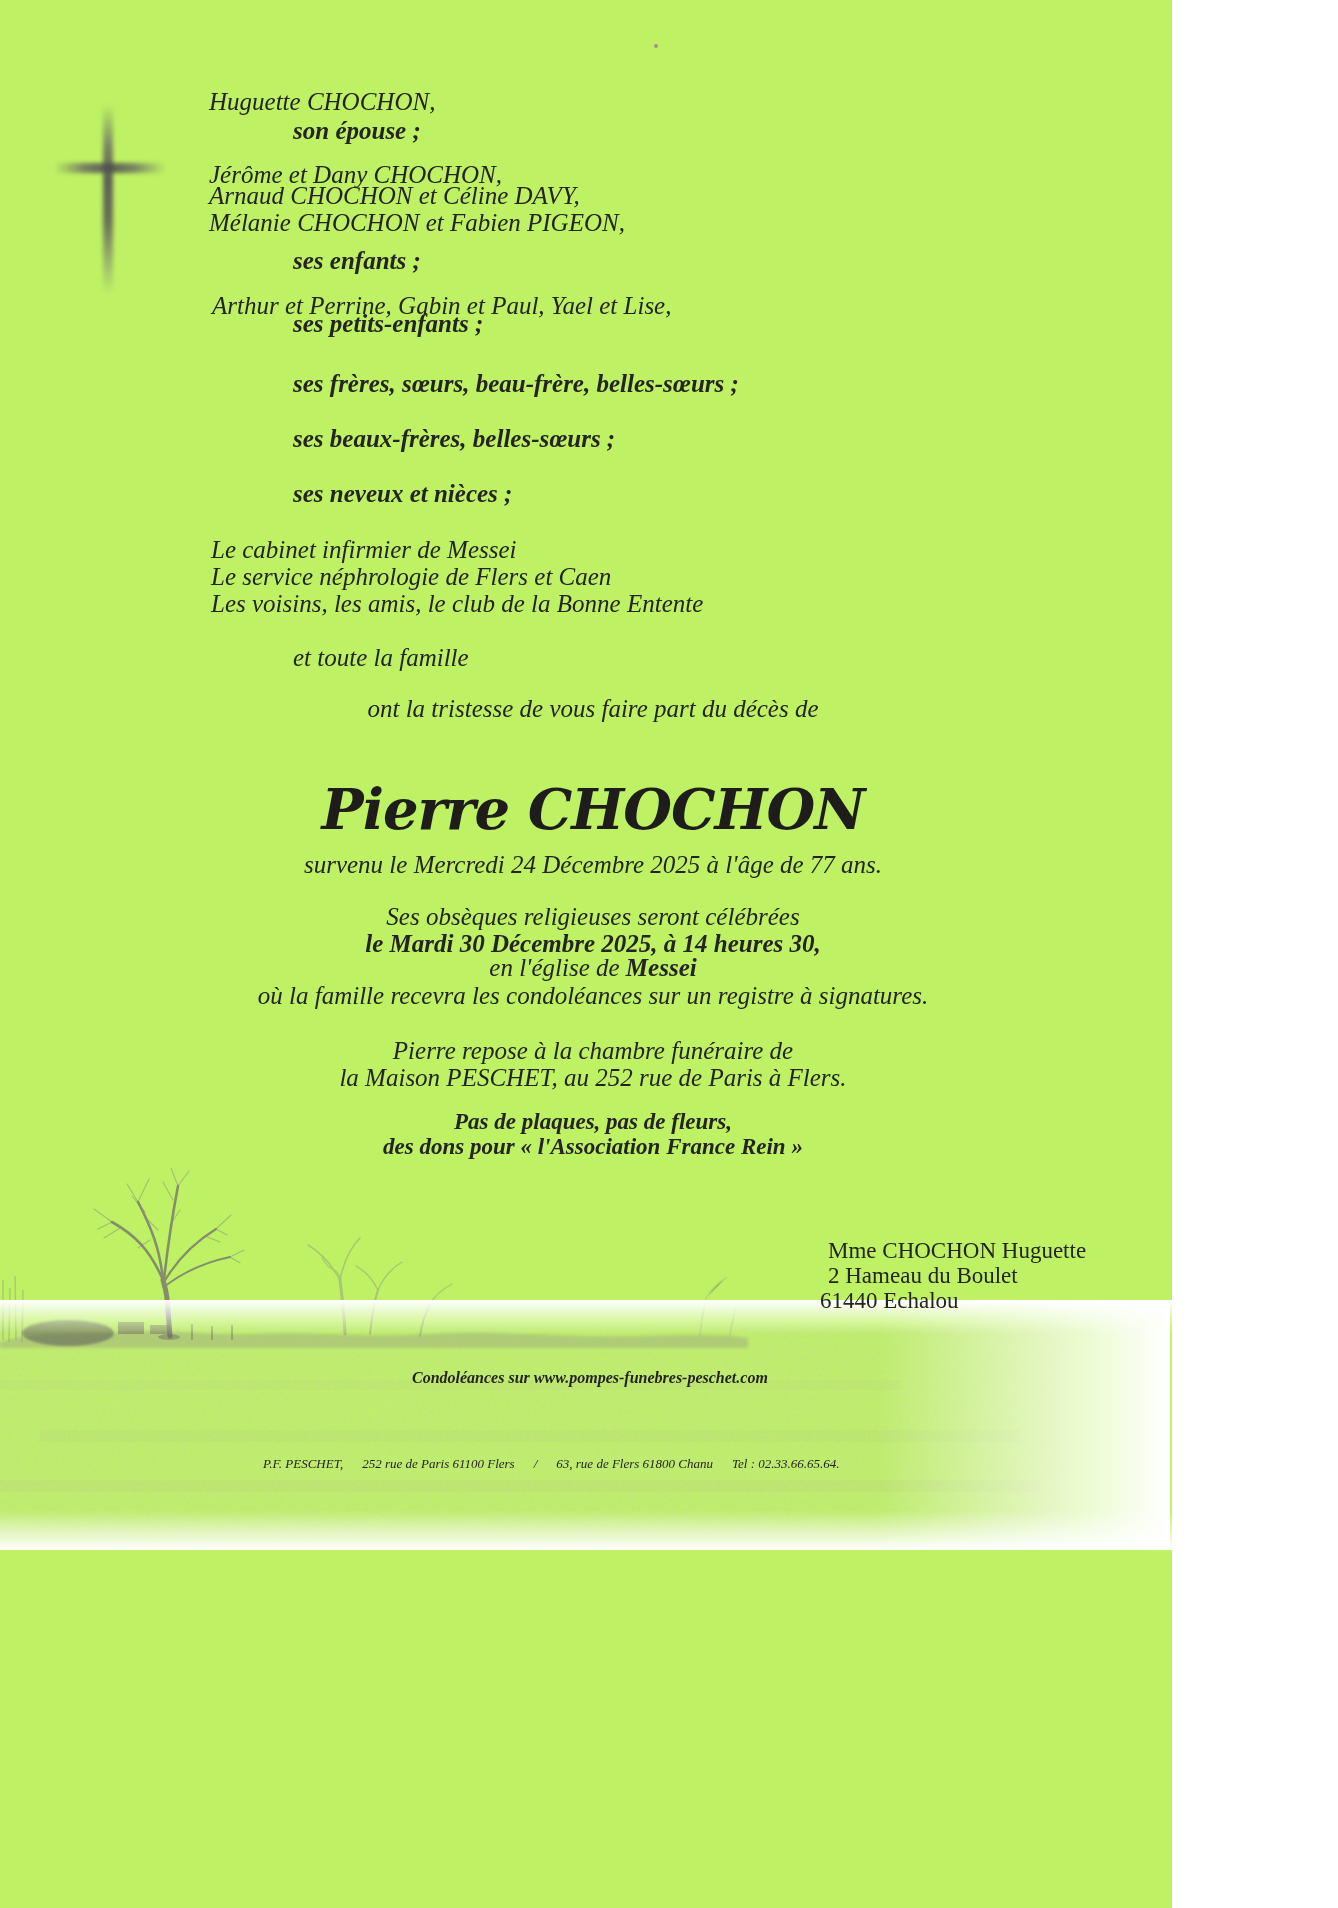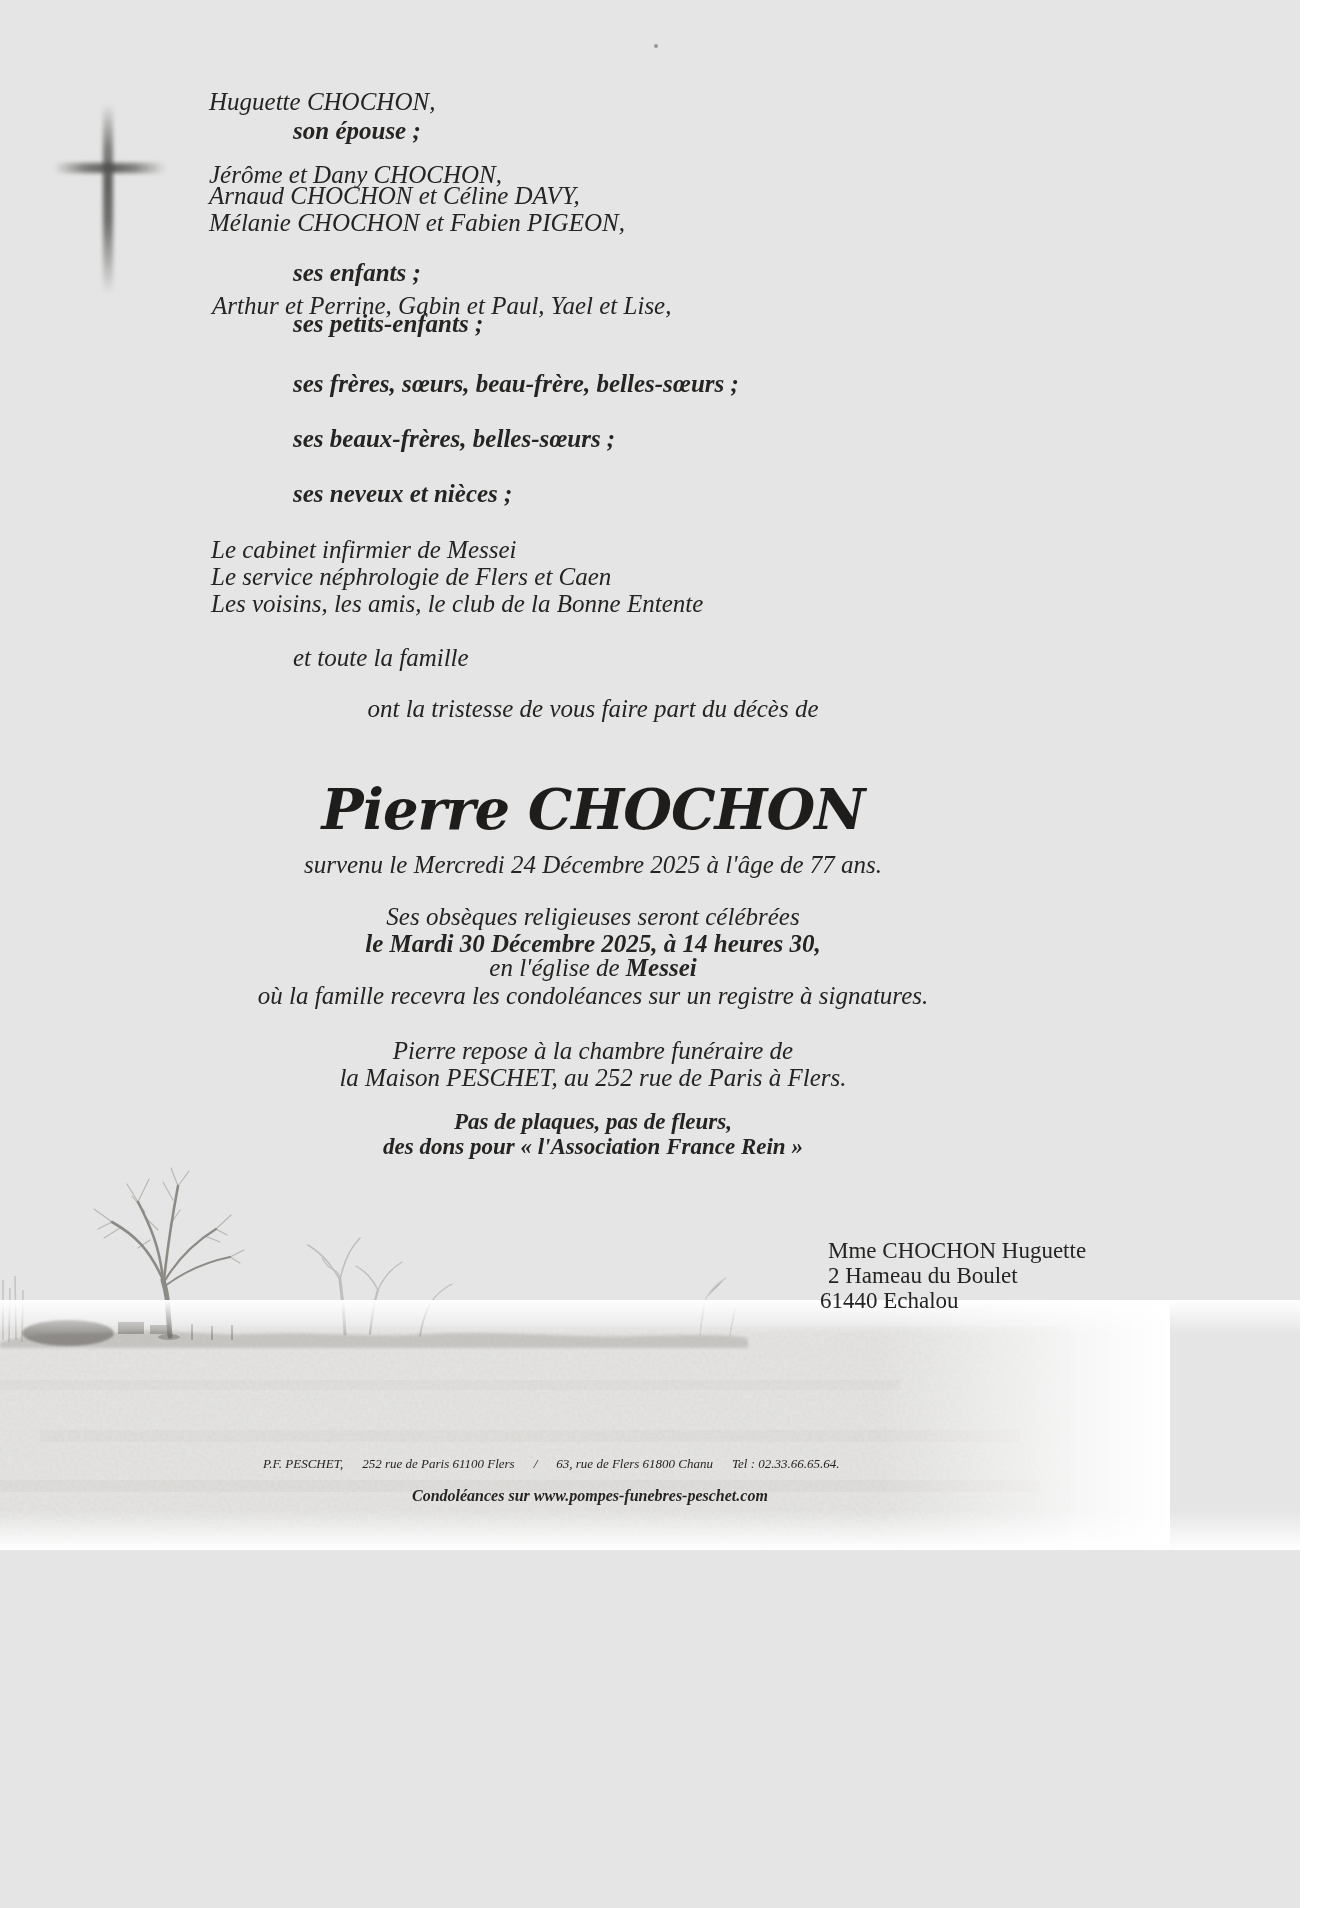--- a/index.html
+++ b/index.html
@@ -1,19 +1,19 @@
 <!DOCTYPE html>
 <html lang="fr"><head>
 <meta charset="utf-8">
 <style>
   html,body{margin:0;padding:0;background:#ffffff;}
   .page{
     position:relative;
-    width:1300px;height:1908px;
-    background:#e5e5e5;
+    width:1172px;height:1908px;
+    background:#bef264;
     overflow:hidden;
     font-family:"Liberation Serif", serif;
     color:#262422;
   }
   .abs{position:absolute;white-space:nowrap;}
   .it{font-style:italic;}
   .b{font-weight:bold;}
   .body-line{font-size:25px;line-height:27px;font-style:italic;}
   .center-col{left:209px;width:768px;text-align:center;}
   
@@ -156,21 +156,21 @@
   </svg>
 
   <div class="speck" style="left:654px;top:44px;width:4px;height:4px;"></div>
 
   <div class="abs body-line" style="left:209px;top:88px;">Huguette CHOCHON,</div>
   <div class="abs body-line b" style="left:293px;top:117px;">son épouse ;</div>
 
   <div class="abs body-line" style="left:209px;top:161px;">Jérôme et Dany CHOCHON,</div>
   <div class="abs body-line" style="left:209px;top:182px;">Arnaud CHOCHON et Céline DAVY,</div>
   <div class="abs body-line" style="left:209px;top:209px;">Mélanie CHOCHON et Fabien PIGEON,</div>
-  <div class="abs body-line b" style="left:293px;top:259px;">ses enfants ;</div>
+  <div class="abs body-line b" style="left:293px;top:247px;">ses enfants ;</div>
 
   <div class="abs body-line" style="left:212px;top:292px;">Arthur et Perrine, Gabin et Paul, Yael et Lise,</div>
   <div class="abs body-line b" style="left:293px;top:310px;">ses petits-enfants ;</div>
 
   <div class="abs body-line b" style="left:293px;top:370px;">ses frères, sœurs, beau-frère, belles-sœurs ;</div>
   <div class="abs body-line b" style="left:293px;top:425px;">ses beaux-frères, belles-sœurs ;</div>
   <div class="abs body-line b" style="left:293px;top:480px;">ses neveux et nièces ;</div>
 
   <div class="abs body-line" style="left:211px;top:536px;">Le cabinet infirmier de Messei</div>
   <div class="abs body-line" style="left:211px;top:563px;">Le service néphrologie de Flers et Caen</div>
@@ -195,21 +195,21 @@
   <div class="abs body-line center-col" style="top:1037px;">Pierre repose à la chambre funéraire de</div>
   <div class="abs body-line center-col" style="top:1064px;">la Maison PESCHET, au 252 rue de Paris à Flers.</div>
 
   <div class="abs body-line b don center-col" style="top:1108px;">Pas de plaques, pas de fleurs,</div>
   <div class="abs body-line b don center-col" style="top:1133px;">des dons pour « l'Association France Rein »</div>
 
   <div class="abs addr" style="left:828px;top:1238px;">Mme CHOCHON Huguette</div>
   <div class="abs addr" style="left:828px;top:1263px;">2 Hameau du Boulet</div>
   <div class="abs addr" style="left:820px;top:1288px;">61440 Echalou</div>
 
-  <div class="abs it b foot1" style="left:412px;top:1487px;">Condoléances sur www.pompes-funebres-peschet.com</div>
+  <div class="abs it b foot1" style="left:412px;top:1369px;">Condoléances sur www.pompes-funebres-peschet.com</div>
   <div class="abs it foot2" style="left:263px;top:1456px;">
     <span>P.F. PESCHET,</span>
     <span>252 rue de Paris 61100 Flers</span>
     <span>/</span>
     <span>63, rue de Flers 61800 Chanu</span>
     <span>Tel : 02.33.66.65.64.</span>
   </div>
 
 </div>
 

